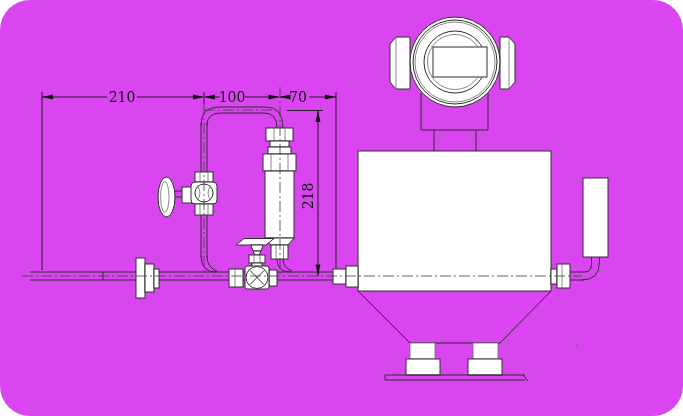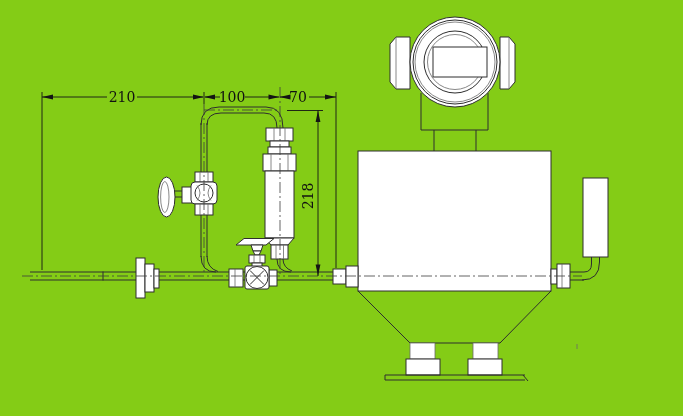--- a/index.html
+++ b/index.html
@@ -1,17 +1,17 @@
 <!DOCTYPE html>
 <html><head>
 <meta charset="utf-8">
 <style>
   html,body{margin:0;padding:0;background:#ffffff;}
-  .stage{position:relative;width:683px;height:416px;background:#84cc16;overflow:hidden;
-         font-family:"DejaVu Serif", serif;}
+  .stage{position:relative;width:683px;height:416px;background:#d946ef;overflow:hidden;
+         font-family:"DejaVu Serif", serif;border-radius:30px;}
   svg{display:block}
   .geo{stroke:#2e2e2e;stroke-width:1;fill:none;}
   .geo-thin{stroke:#6a6a6a;stroke-width:.8;fill:none;}
   .comp{stroke:#2e2e2e;stroke-width:1;fill:#ffffff;}
   .comp-thin{stroke:#6a6a6a;stroke-width:.8;fill:#ffffff;}
   .cl{stroke:#3c3c3c;stroke-width:.8;fill:none;stroke-dasharray:11 3 2 3;}
   .dim{stroke:#141414;stroke-width:.9;fill:none;}
   .dimfill{fill:#141414;stroke:none;}
   .dimtext{font-family:"DejaVu Serif", serif;font-size:14px;fill:#111;}
 </style>

